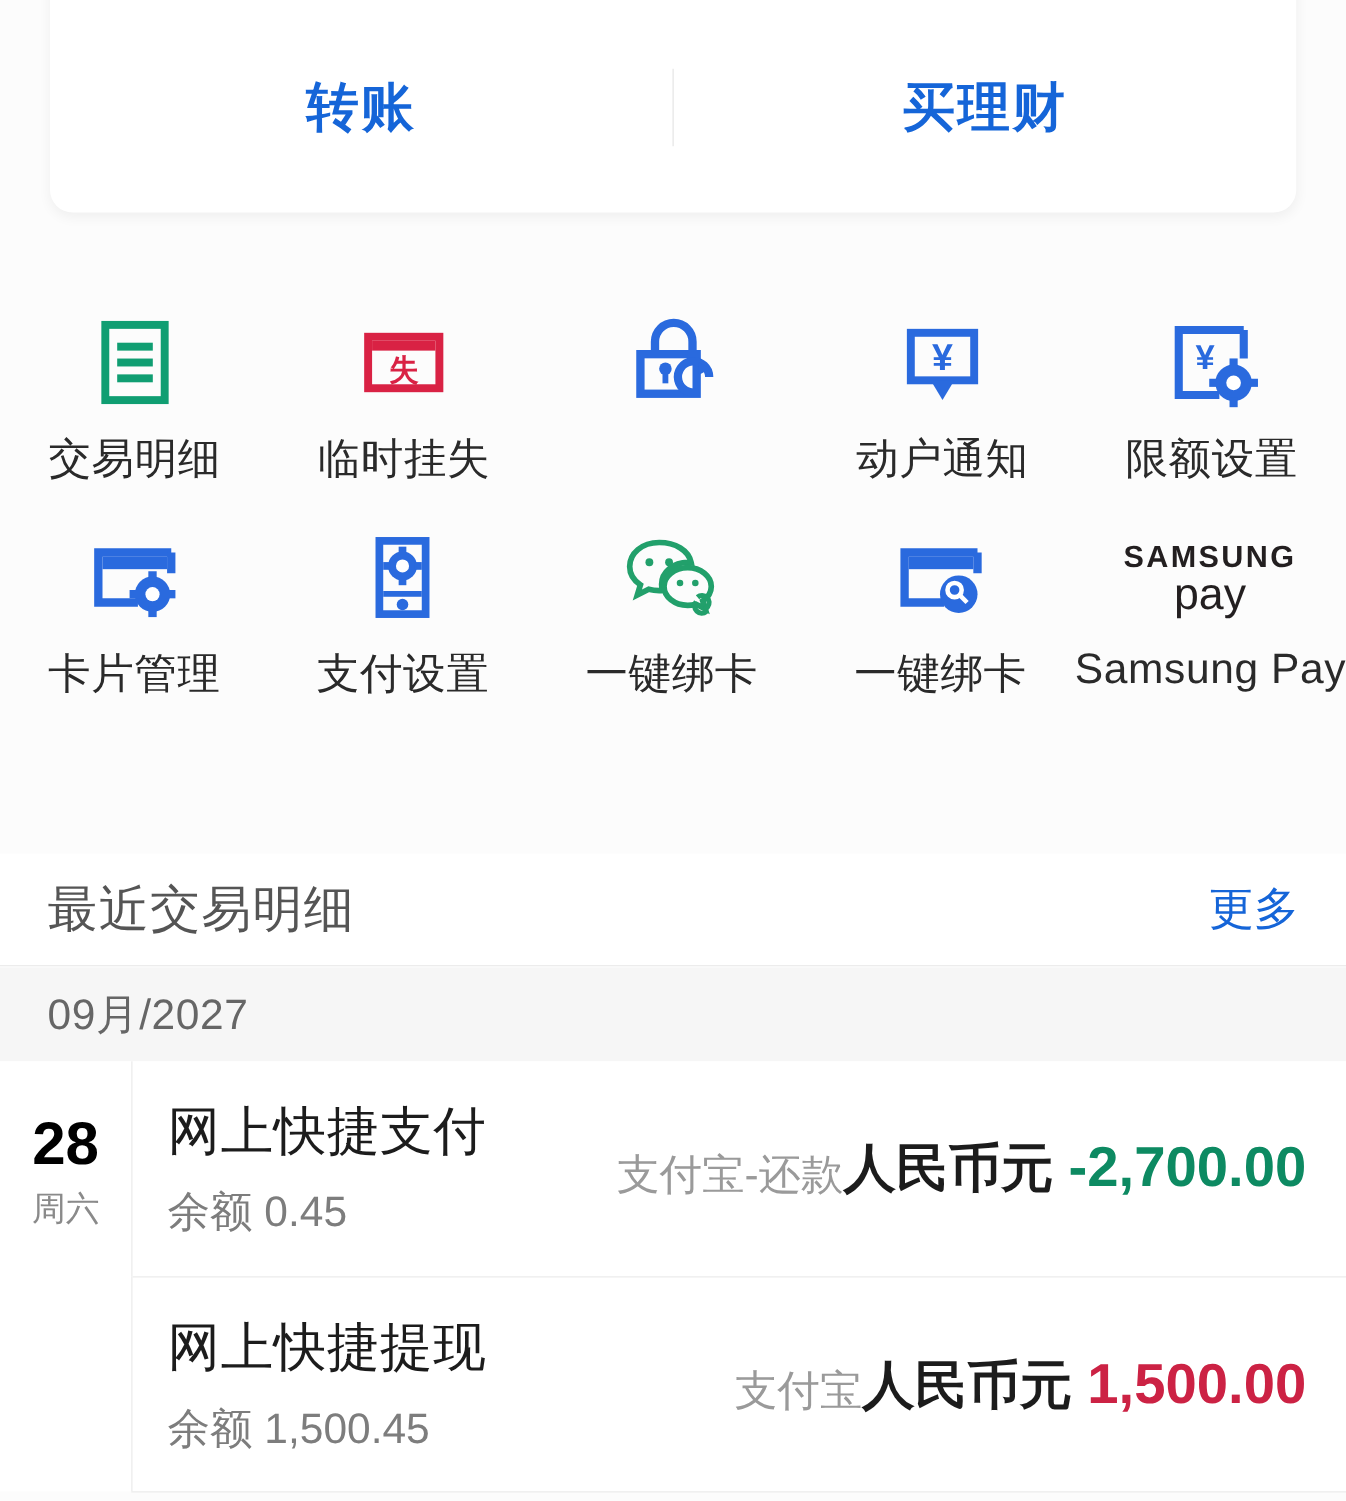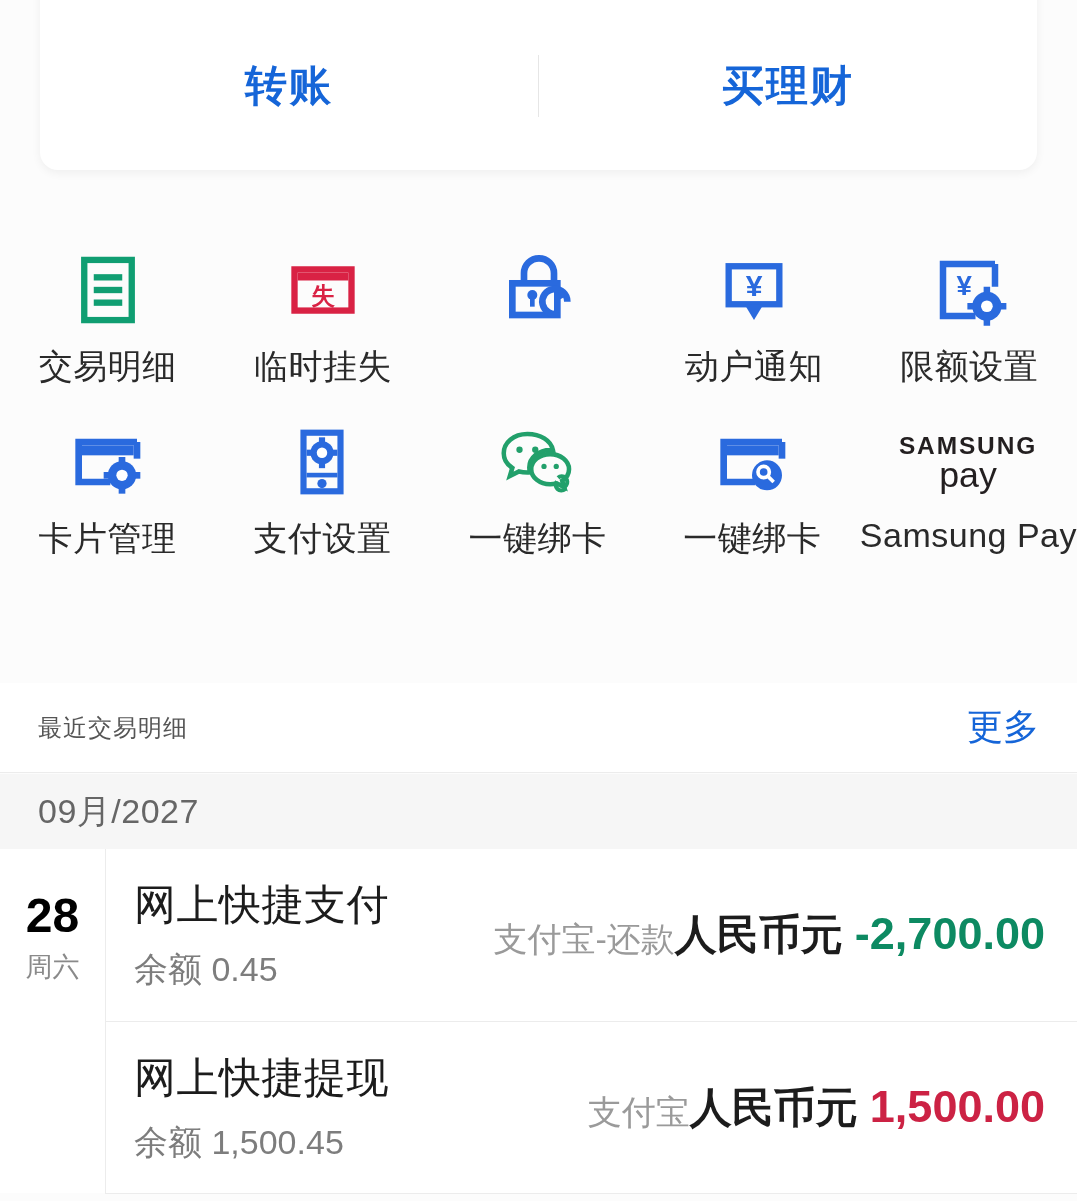--- a/index.html
+++ b/index.html
@@ -99,21 +99,21 @@
     width: 1077px;
     height: 90px;
     background: #ffffff;
     border-bottom: 1px solid #ececec;
     display: flex;
     align-items: center;
     justify-content: space-between;
     padding: 0 38px;
   }
   .recent-title {
-    font-size: 24px;
+    font-size: 40px;
     color: #555555;
     letter-spacing: 1px;
   }
   .recent-more {
     font-size: 36px;
     color: #1565d8;
     cursor: pointer;
   }
 
   

